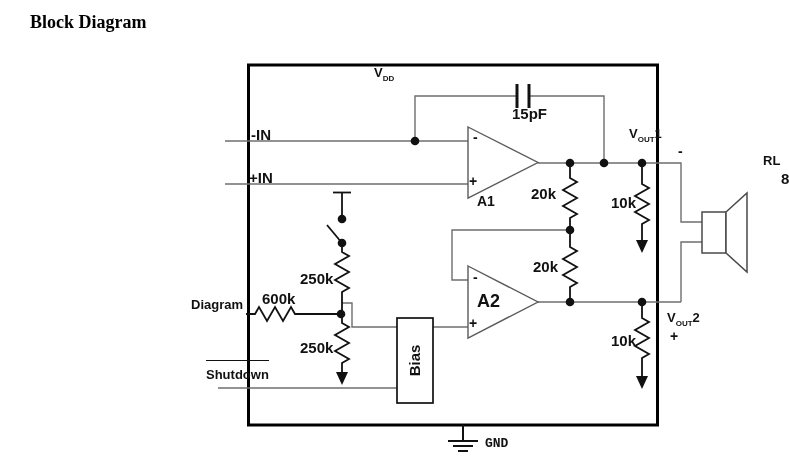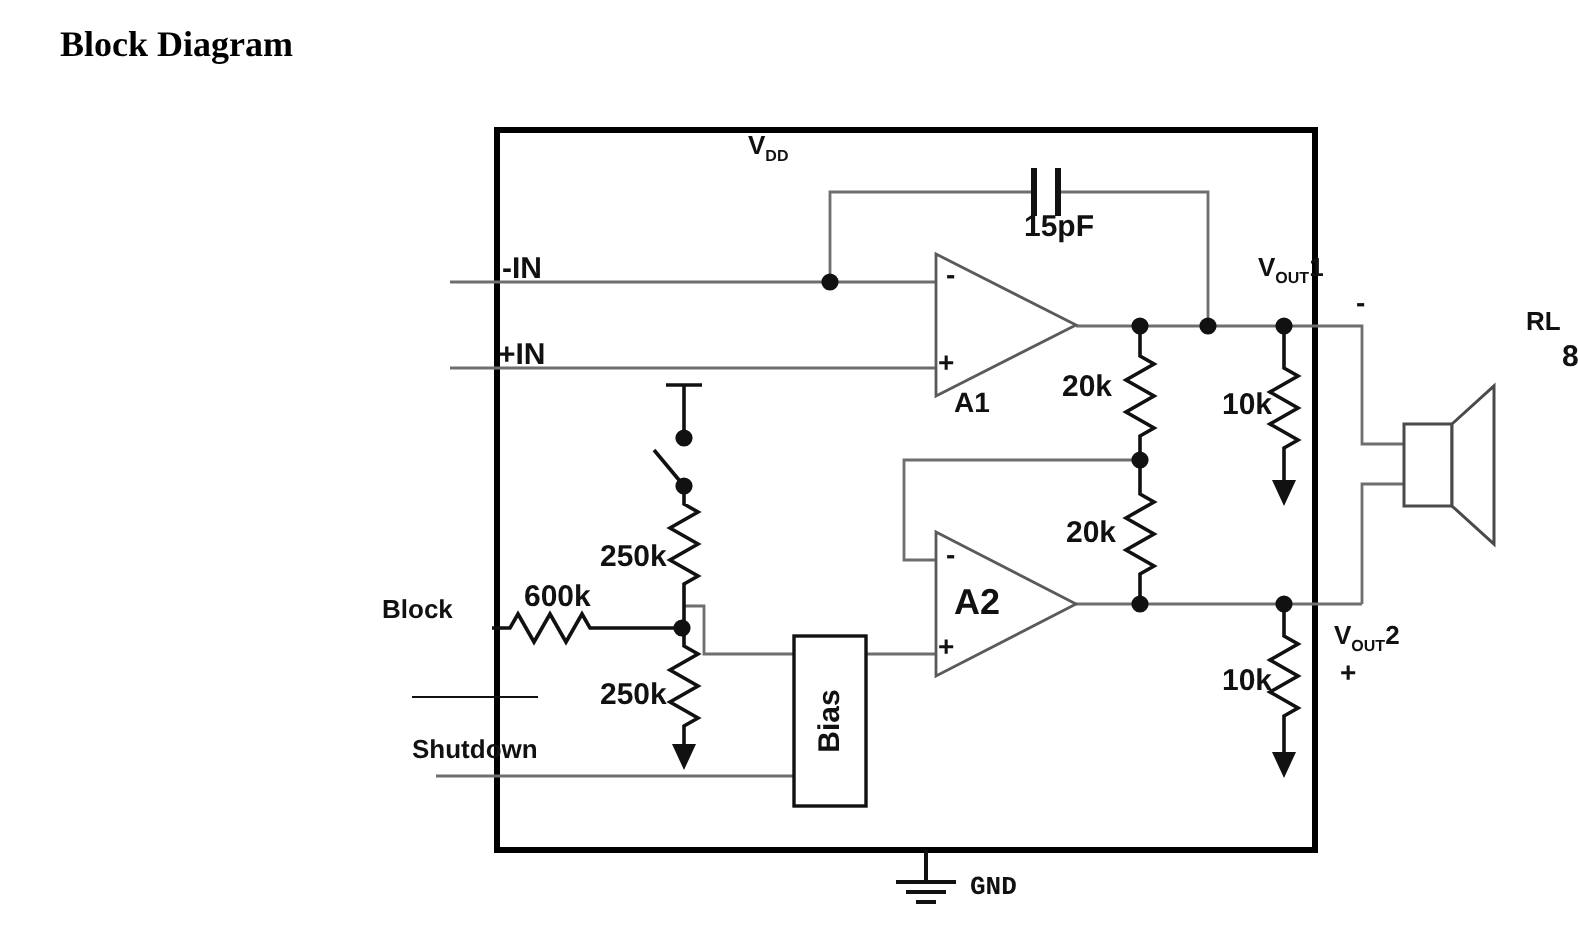--- a/index.html
+++ b/index.html
@@ -18,21 +18,21 @@
   .spk{stroke:#4a4a4a;stroke-width:1.5;fill:#ffffff;}
   .dot{fill:var(--component);stroke:none;}
   .arrow{fill:var(--component);stroke:none;}
   .gnd{stroke:var(--component);stroke-width:2;fill:none;}
   .lbl{position:absolute;font-weight:bold;font-size:15px;color:#111;white-space:nowrap;line-height:1.1;}
   .lbl sub{font-size:8px;}
   .big{font-size:13px;}
   .sign{font-size:14px;}
   .title{position:absolute;left:30px;top:12px;font-family:"Liberation Serif",serif;
          font-weight:bold;font-size:18px;color:#000;}
-  .overbar{border-top:1.5px solid #111;padding-top:18px;}
+  .overbar{border-top:1.5px solid #111;padding-top:6px;}
   .bias-box{position:absolute;left:397px;top:318px;width:36px;height:85px;
             display:flex;align-items:center;justify-content:center;}
   .bias-box span{transform:rotate(-90deg);font-weight:bold;font-size:15px;color:#111;}
 </style>
 </head>
 <body>
 
 <div id="canvas">
 
   <div class="title">Block Diagram</div>
@@ -135,21 +135,21 @@
 
   <div class="lbl big" style="left:629px;top:127px;"><span>V</span><sub>OUT</sub><span>1</span></div>
   <div class="lbl sign" style="left:678px;top:144px;">-</div>
 
   <div class="lbl big" style="left:667px;top:311px;"><span>V</span><sub>OUT</sub><span>2</span></div>
   <div class="lbl sign" style="left:670px;top:329px;">+</div>
 
   <div class="lbl big" style="left:735px;top:154px;margin-left:28px;">RL</div>
   <div class="lbl" style="left:737px;top:171px;margin-left:44px;">8Ω</div>
 
-  <div class="lbl big" style="left:191px;top:298px;">Block</div>
+  <div class="lbl big" style="left:191px;top:298px;">Diagram</div>
   <div class="lbl" style="left:262px;top:291px;">600k</div>
   <div class="lbl" style="left:300px;top:271px;">250k</div>
   <div class="lbl" style="left:300px;top:340px;">250k</div>
 
   <div class="lbl big" style="left:206px;top:368px;"><span class="overbar">Shutdown</span></div>
 
   <div class="bias-box">
       <span>Bias</span>
     </div>
 

